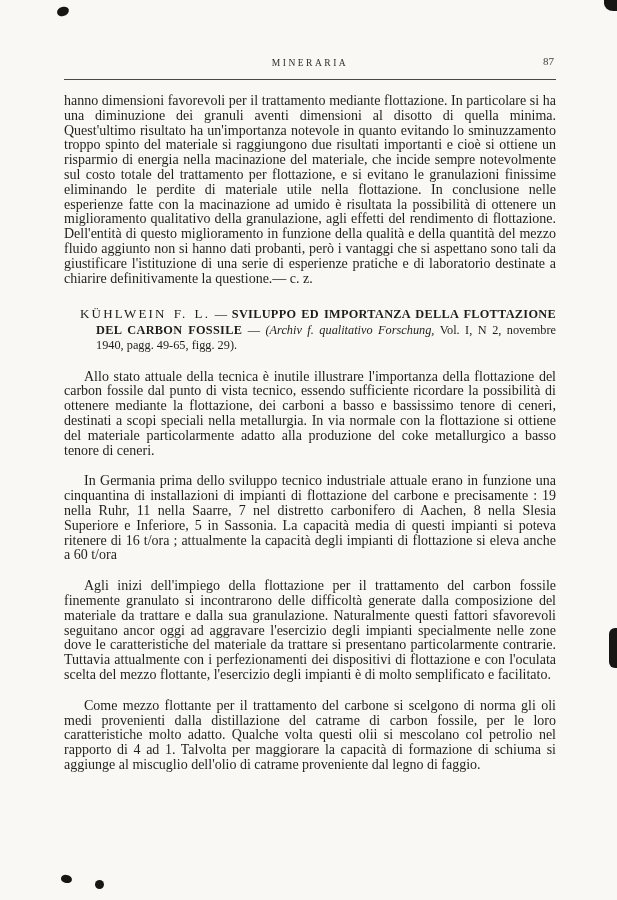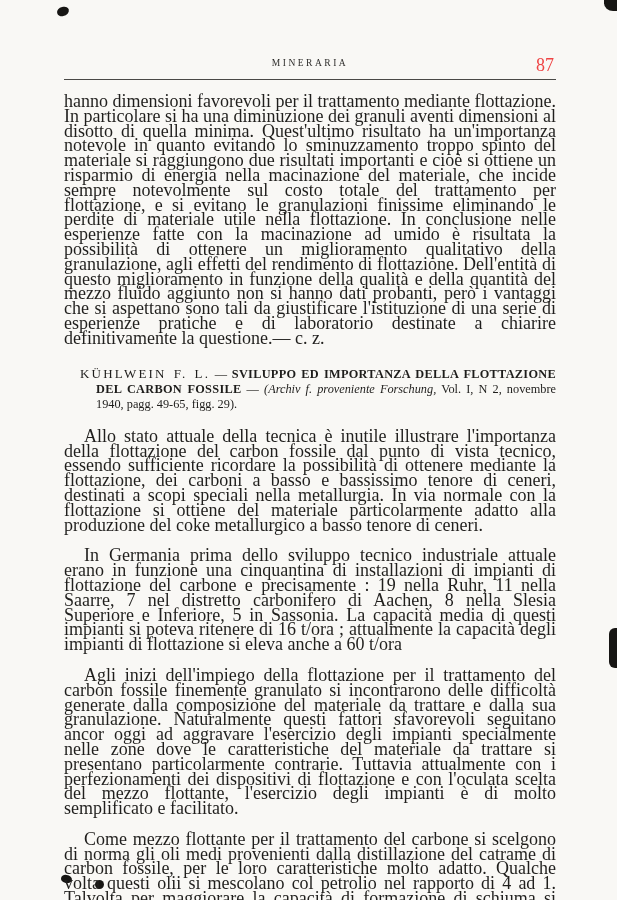--- a/index.html
+++ b/index.html
@@ -34,32 +34,32 @@
     display: block;
     text-align: center;
     font-size: 9.5px;
     letter-spacing: 2.5px;
     color: #2e2d2b;
   }
   .pagenum {
     position: absolute;
     right: 2px;
     top: -3px;
-    font-size: 18px;
-    color: #ef4444;
+    font-size: 11px;
+    color: #404040;
   }
   .header-rule {
     height: 1px;
     background: #4a4946;
     margin-top: 5px;
   }
   .para {
     margin: 0;
     text-align: justify;
-    font-size: 18px;
+    font-size: 14px;
     line-height: 14.8px;
     color: #201f1d;
   }
   .para.continuation {
     margin-top: 14px;
     text-indent: 0;
   }
   .para.indented {
     text-indent: 20px;
     margin-top: 16px;
@@ -108,21 +108,21 @@
   <div class="content">
 
     <div class="running-header">
       <span class="journal">MINERARIA</span>
       <span class="pagenum">87</span>
     </div>
     <div class="header-rule"></div>
 
     <p class="para continuation">hanno dimensioni favorevoli per il trattamento mediante flottazione. In particolare si ha una diminuzione dei granuli aventi dimensioni al disotto di quella minima. Quest'ultimo risultato ha un'importanza notevole in quanto evitando lo sminuzzamento troppo spinto del materiale si raggiungono due risultati importanti e cioè si ottiene un risparmio di energia nella macinazione del materiale, che incide sempre notevolmente sul costo totale del trattamento per flottazione, e si evitano le granulazioni finissime eliminando le perdite di materiale utile nella flottazione. In conclusione nelle esperienze fatte con la macinazione ad umido è risultata la possibilità di ottenere un miglioramento qualitativo della granulazione, agli effetti del rendimento di flottazione. Dell'entità di questo miglioramento in funzione della qualità e della quantità del mezzo fluido aggiunto non si hanno dati probanti, però i vantaggi che si aspettano sono tali da giustificare l'istituzione di una serie di esperienze pratiche e di laboratorio destinate a chiarire definitivamente la questione.— c. z.</p>
 
-    <p class="article-heading"><span class="author">KÜHLWEIN F. L.</span><span> — </span><span class="title-bold">SVILUPPO ED IMPORTANZA DELLA FLOTTAZIONE DEL CARBON FOSSILE</span><span> — </span><span class="citation-italic">(Archiv f. proveniente Forschung,</span><span class="citation-roman"> Vol. I, N 2, novembre 1940, pagg. 49-65, figg. 29).</span></p>
+    <p class="article-heading"><span class="author">KÜHLWEIN F. L.</span><span> — </span><span class="title-bold">SVILUPPO ED IMPORTANZA DELLA FLOTTAZIONE DEL CARBON FOSSILE</span><span> — </span><span class="citation-italic">(Archiv f. qualitativo Forschung,</span><span class="citation-roman"> Vol. I, N 2, novembre 1940, pagg. 49-65, figg. 29).</span></p>
 
     <p class="para indented">Allo stato attuale della tecnica è inutile illustrare l'importanza della flottazione del carbon fossile dal punto di vista tecnico, essendo sufficiente ricordare la possibilità di ottenere mediante la flottazione, dei carboni a basso e bassissimo tenore di ceneri, destinati a scopi speciali nella metallurgia. In via normale con la flottazione si ottiene del materiale particolarmente adatto alla produzione del coke metallurgico a basso tenore di ceneri.</p>
     <p class="para indented">In Germania prima dello sviluppo tecnico industriale attuale erano in funzione una cinquantina di installazioni di impianti di flottazione del carbone e precisamente : 19 nella Ruhr, 11 nella Saarre, 7 nel distretto carbonifero di Aachen, 8 nella Slesia Superiore e Inferiore, 5 in Sassonia. La capacità media di questi impianti si poteva ritenere di 16 t/ora ; attualmente la capacità degli impianti di flottazione si eleva anche a 60 t/ora</p>
     <p class="para indented">Agli inizi dell'impiego della flottazione per il trattamento del carbon fossile finemente granulato si incontrarono delle difficoltà generate dalla composizione del materiale da trattare e dalla sua granulazione. Naturalmente questi fattori sfavorevoli seguitano ancor oggi ad aggravare l'esercizio degli impianti specialmente nelle zone dove le caratteristiche del materiale da trattare si presentano particolarmente contrarie. Tuttavia attualmente con i perfezionamenti dei dispositivi di flottazione e con l'oculata scelta del mezzo flottante, l'esercizio degli impianti è di molto semplificato e facilitato.</p>
     <p class="para indented">Come mezzo flottante per il trattamento del carbone si scelgono di norma gli oli medi provenienti dalla distillazione del catrame di carbon fossile, per le loro caratteristiche molto adatto. Qualche volta questi olii si mescolano col petrolio nel rapporto di 4 ad 1. Talvolta per maggiorare la capacità di formazione di schiuma si aggiunge al miscuglio dell'olio di catrame proveniente dal legno di faggio.</p>
 
   </div>
 </div>
 
 </body></html>

